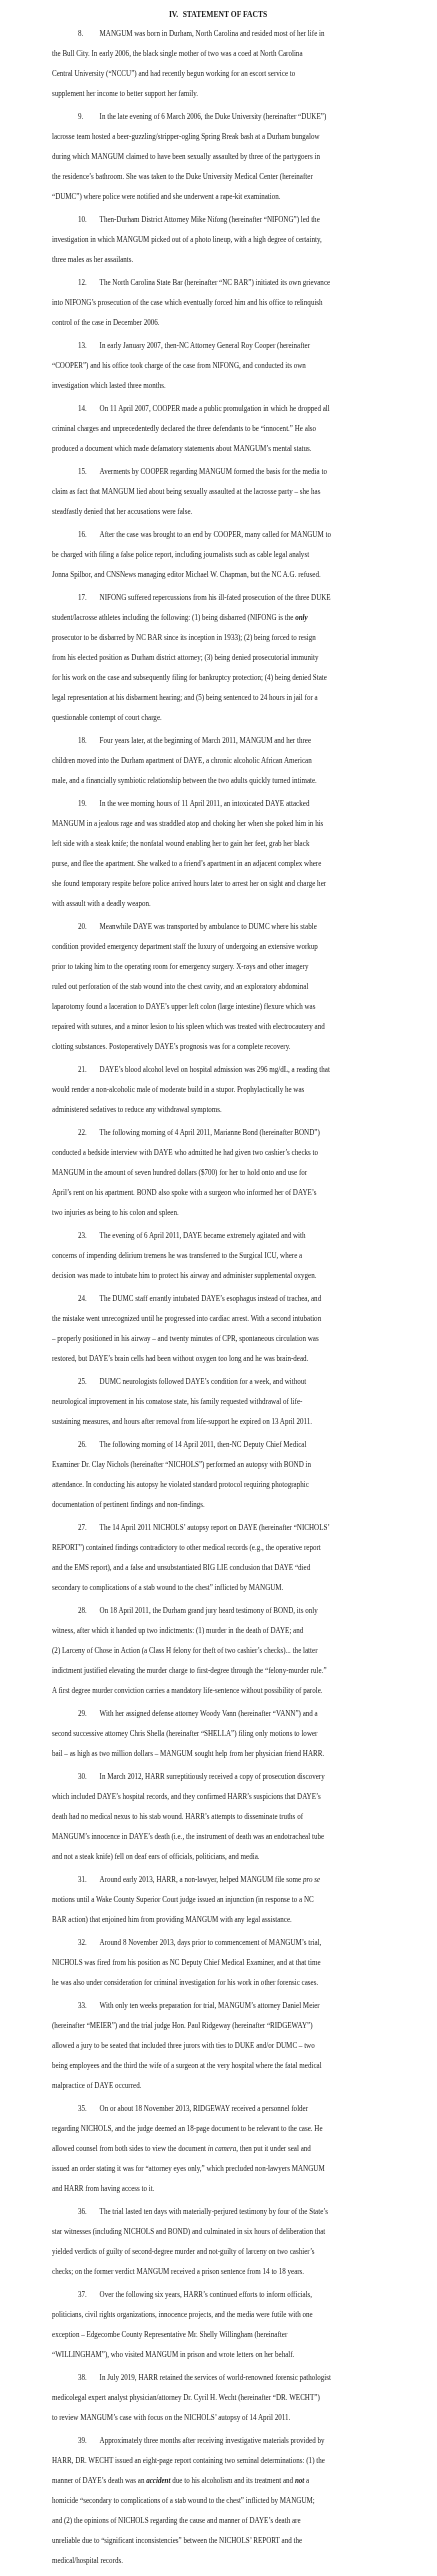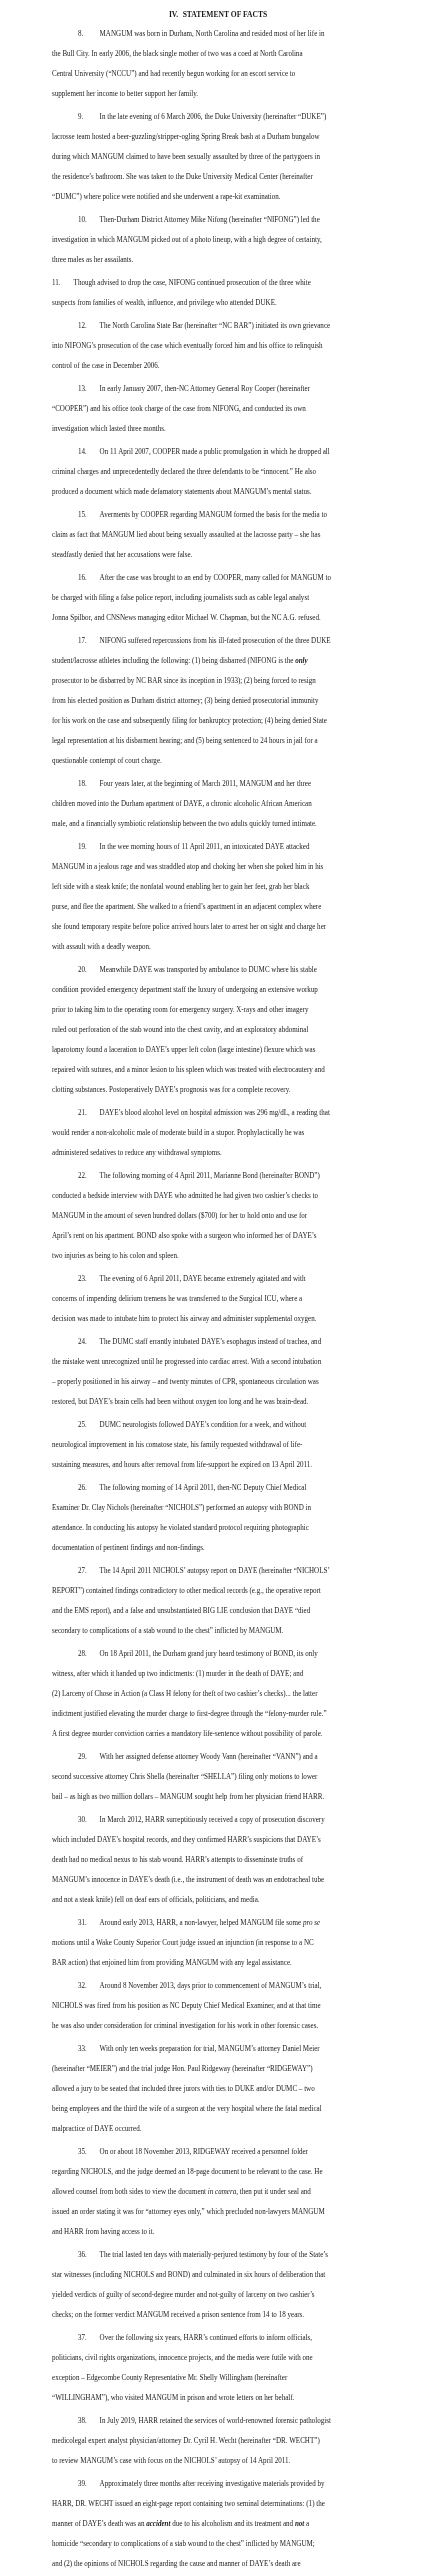--- a/index.html
+++ b/index.html
@@ -42,24 +42,20 @@
         <div class="line body-line">during which MANGUM claimed to have been sexually assaulted by three of the partygoers in</div>
         <div class="line body-line">the residence’s bathroom.  She was taken to the Duke University Medical Center (hereinafter</div>
         <div class="line body-line">“DUMC”) where police were notified and she underwent a rape-kit examination.</div>
       </div>
       <div class="para">
         <div class="line first-line"><span class="pnum">10.</span><span>Then-Durham District Attorney Mike Nifong (hereinafter “NIFONG”) led the</span></div>
         <div class="line body-line">investigation in which MANGUM picked out of a photo lineup, with a high degree of certainty,</div>
         <div class="line body-line">three males as her assailants.</div>
       </div>
       <div class="para">
-        <div class="line first-line flush"><span class="pnum">11.</span><span>Though advised to drop the case, NIFONG continued prosecution of the three white</span></div>
-        <div class="line body-line">suspects from families of wealth, influence, and privilege who attended DUKE.</div>
-      </div>
-      <div class="para">
         <div class="line first-line"><span class="pnum">12.</span><span>The North Carolina State Bar (hereinafter “NC BAR”) initiated its own grievance</span></div>
         <div class="line body-line">into NIFONG’s prosecution of the case which eventually forced him and his office to relinquish</div>
         <div class="line body-line">control of the case in December 2006.</div>
       </div>
       <div class="para">
         <div class="line first-line"><span class="pnum">13.</span><span>In early January 2007, then-NC Attorney General Roy Cooper (hereinafter</span></div>
         <div class="line body-line">“COOPER”) and his office took charge of the case from NIFONG, and conducted its own</div>
         <div class="line body-line">investigation which lasted three months.</div>
       </div>
       <div class="para">

